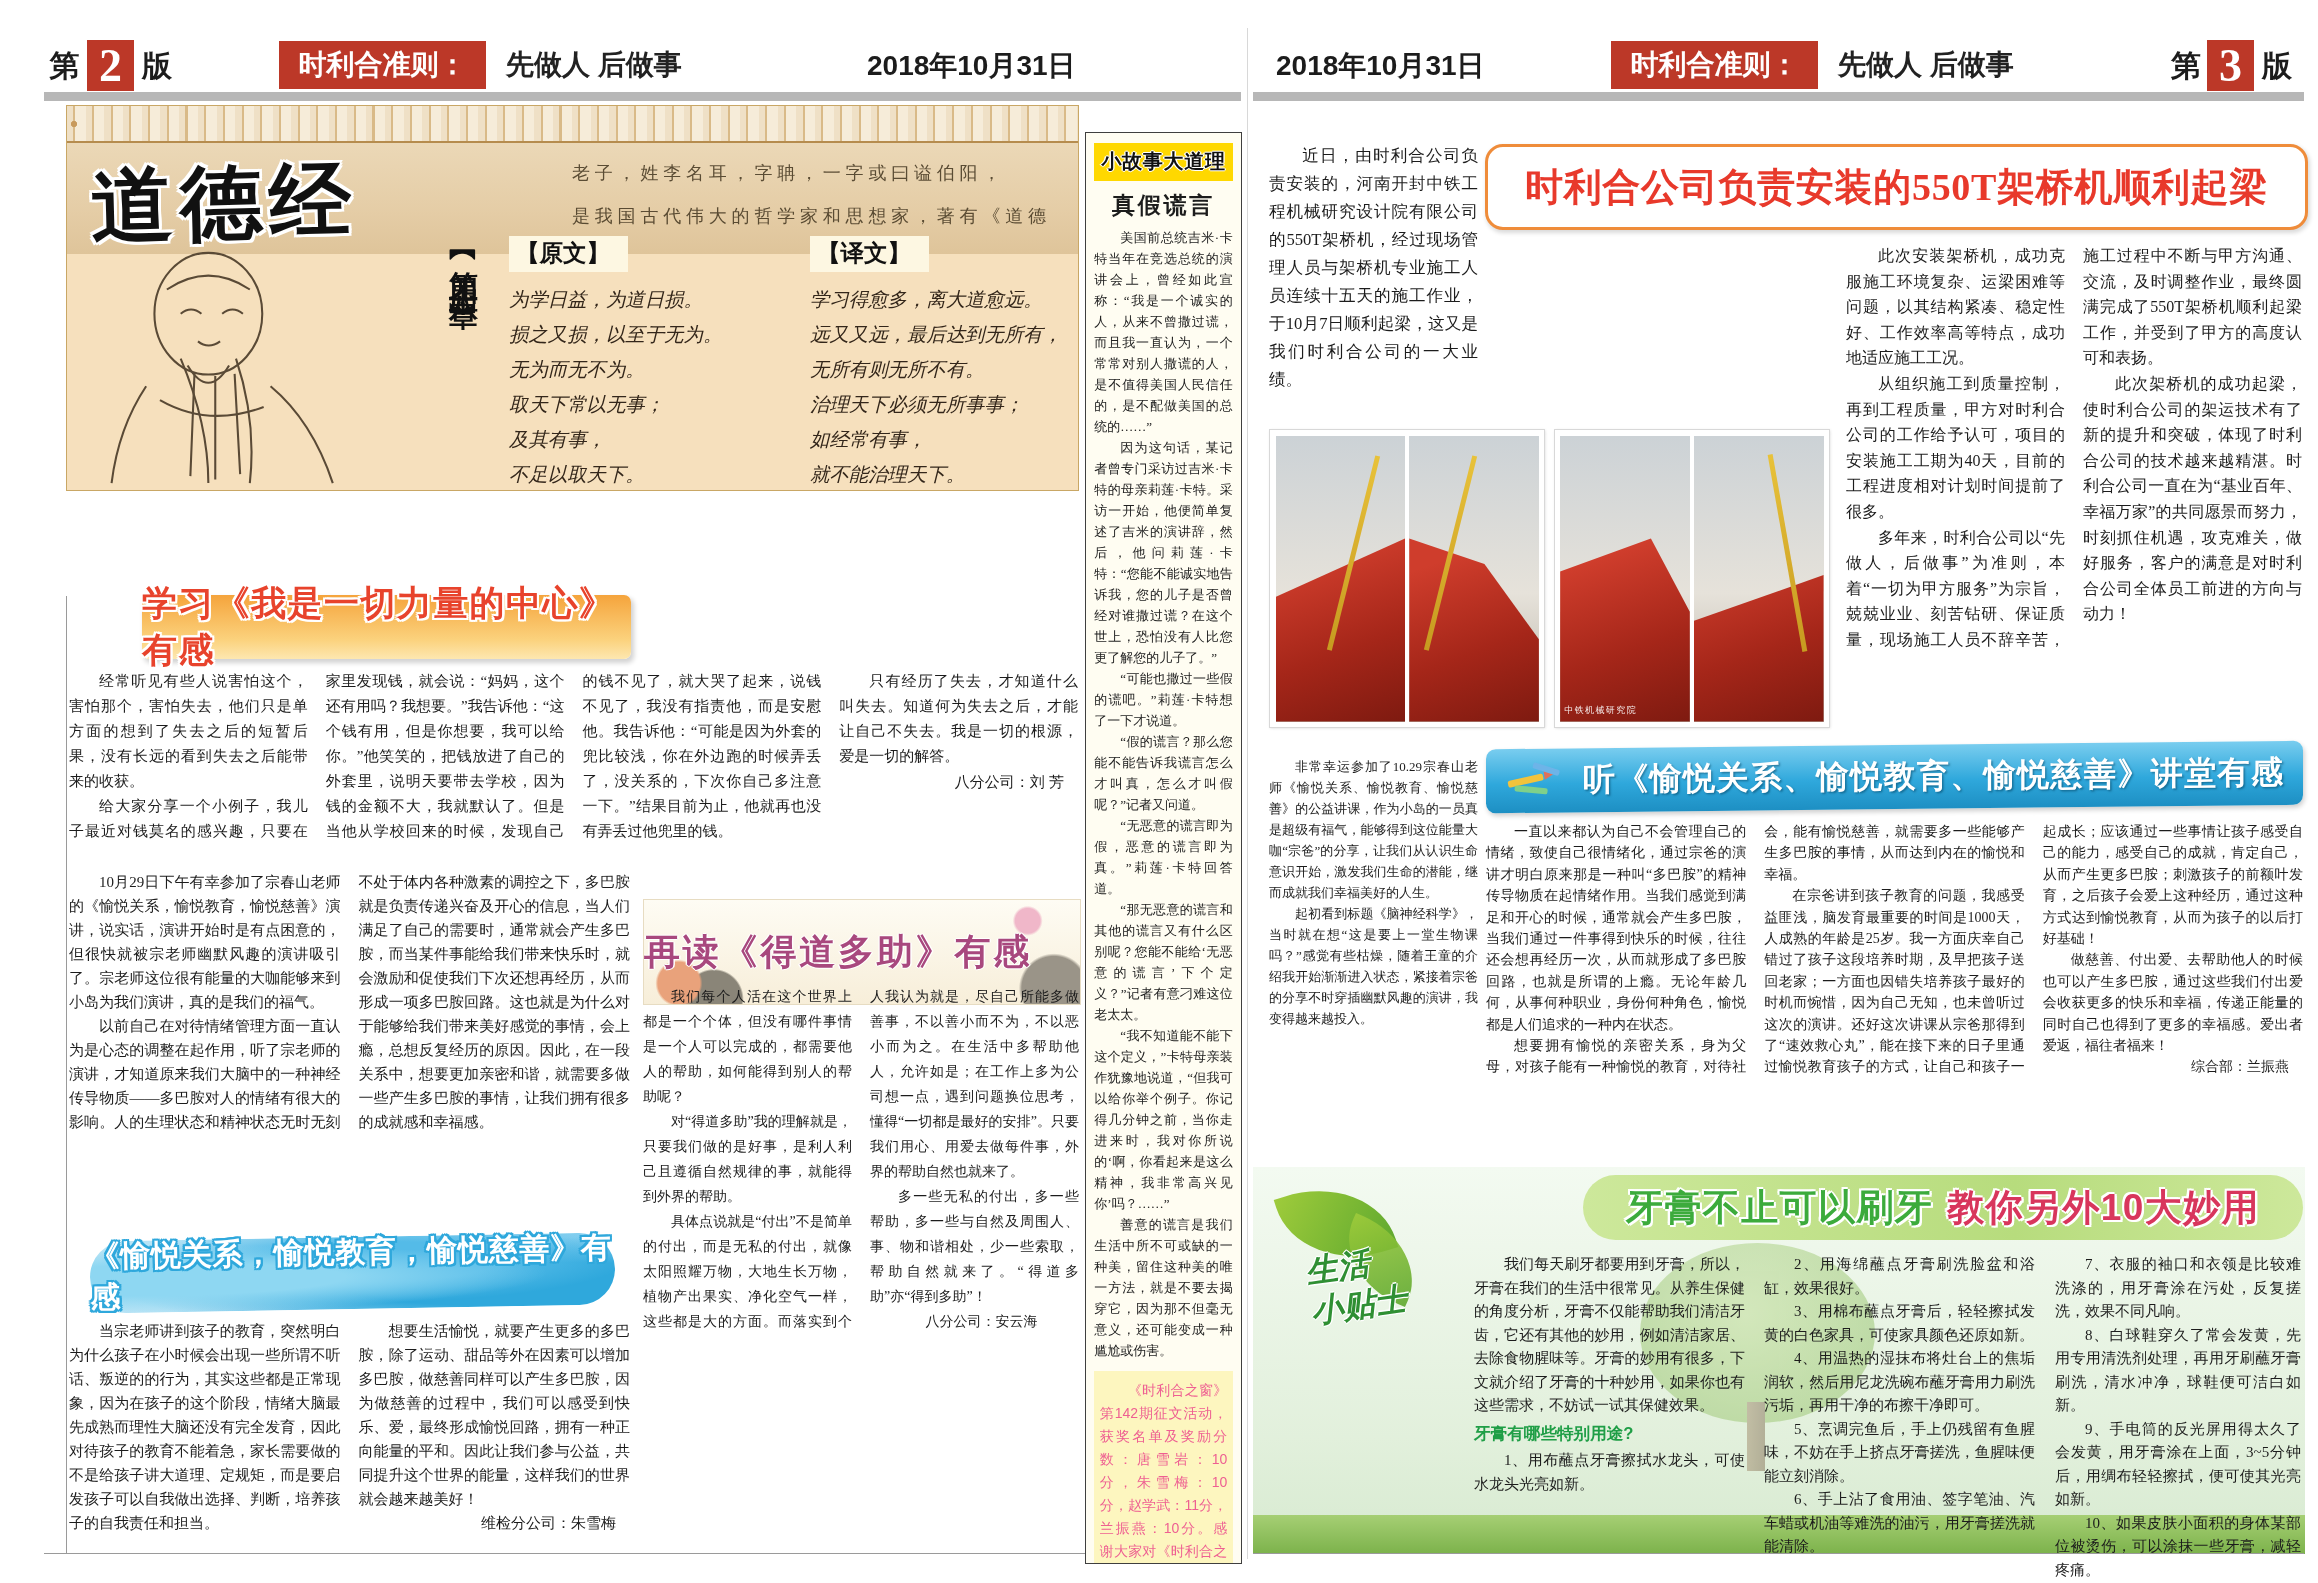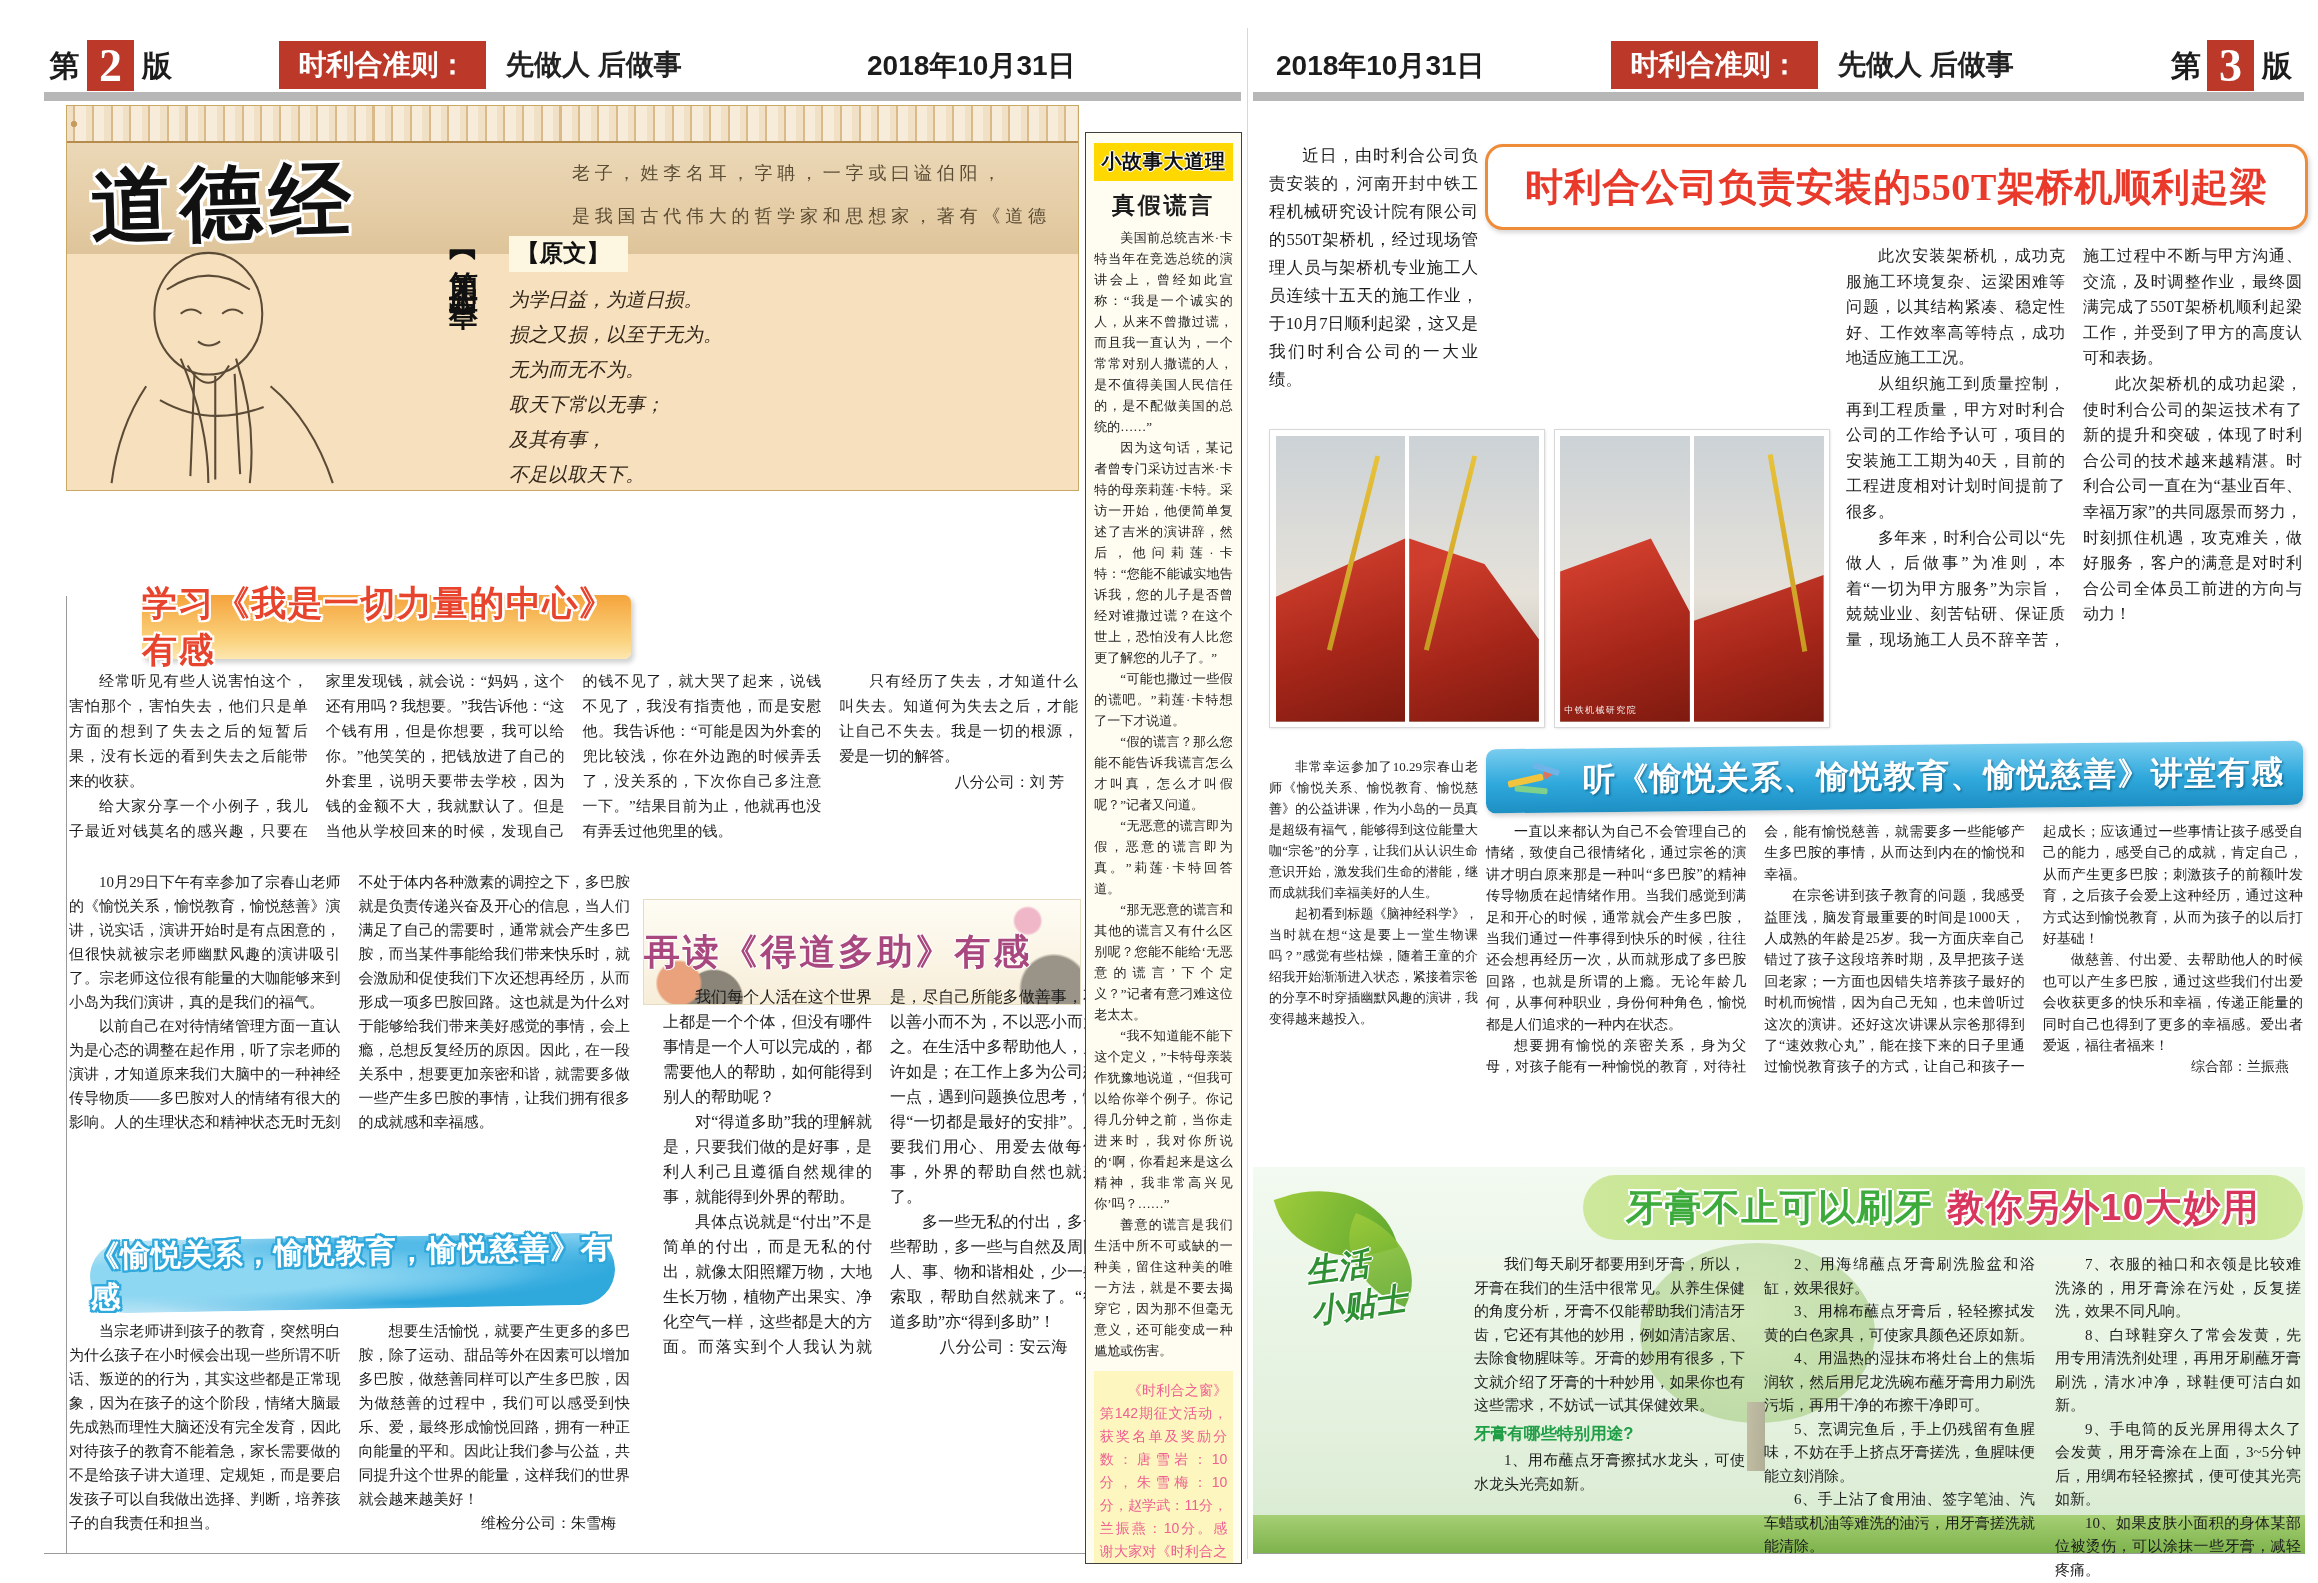--- a/index.html
+++ b/index.html
@@ -62,21 +62,21 @@
   .dedao-banner span{font-size:36px;font-weight:900;color:#a8487e;letter-spacing:2.8px;
      text-shadow:1.4px 0 #fff,-1.4px 0 #fff,0 1.4px #fff,0 -1.4px #fff;}
 
   
   .flow{column-gap:18px;text-align:justify;}
   .flow p{margin:0;text-indent:2em;}
   .byline{text-align:right;font-weight:normal;padding-right:14px;margin-top:7px;}
   .a1{left:69px;top:669px;width:1009px;height:194px;column-count:4;font-size:15px;line-height:25px;}
   .a2top{left:69px;top:870px;width:561px;height:363px;column-count:2;font-size:15px;line-height:24px;}
   .a2bot{left:69px;top:1319px;width:561px;height:234px;column-count:2;font-size:15px;line-height:24px;}
-  .a3body{left:643px;top:984px;width:436px;height:532px;column-count:2;font-size:16px;line-height:25px;margin-left:20px;}
+  .a3body{left:643px;top:984px;width:436px;height:532px;column-count:2;font-size:14px;line-height:25px;}
   .leftrule{left:66px;top:596px;width:0.7px;height:957px;background:#9a9a9a;}
   .botrule-l{left:44px;top:1553px;width:1197px;}
   .botrule-r{left:1253px;top:1553px;width:1051px;}
 
   
   .strip{left:1085px;top:132px;width:155px;height:1430px;border:1.4px solid #3f3f3f;background:#fffdf2;overflow:hidden;padding:0;}
   .strip-inner{padding:9.7px 8.3px;}
   .strip-tag{background:#ffd800;text-align:center;font-size:20px;font-weight:900;padding:5.5px 1.4px;color:#111;letter-spacing:0.7px;
      text-shadow:1.4px 0 #fff,-1.4px 0 #fff,0 1.4px #fff,0 -1.4px #fff;}
   .strip-title{text-align:center;font-size:23px;font-weight:900;margin:9.7px 0 5.5px 0;letter-spacing:2.8px;}
@@ -192,20 +192,31 @@
       <span class="ddj-label sans">【原文】</span>
       <div class="poem">
         <div>为学日益，为道日损。</div>
         <div>损之又损，以至于无为。</div>
         <div>无为而无不为。</div>
         <div>取天下常以无事；</div>
         <div>及其有事，</div>
         <div>不足以取天下。</div>
       </div>
     </div>
+    <div class="abs" style="left:743px;top:130px;width:263px;">
+      <span class="ddj-label sans">【译文】</span>
+      <div class="poem">
+        <div>学习得愈多，离大道愈远。</div>
+        <div>远又又远，最后达到无所有，</div>
+        <div>无所有则无所不有。</div>
+        <div>治理天下必须无所事事；</div>
+        <div>如经常有事，</div>
+        <div>就不能治理天下。</div>
+      </div>
+    </div>
   </div>
 
   <div class="abs leftrule"></div>
 
   <div class="abs banner1">
     <span>学习《我是一切力量的中心》有感</span>
   </div>
   <div class="abs flow a1">
     <p>经常听见有些人说害怕这个，害怕那个，害怕失去，他们只是单方面的想到了失去之后的短暂后果，没有长远的看到失去之后能带来的收获。</p>
     <p>给大家分享一个小例子，我儿子最近对钱莫名的感兴趣，只要在家里发现钱，就会说：“妈妈，这个还有用吗？我想要。”我告诉他：“这个钱有用，但是你想要，我可以给你。”他笑笑的，把钱放进了自己的外套里，说明天要带去学校，因为钱的金额不大，我就默认了。但是当他从学校回来的时候，发现自己的钱不见了，就大哭了起来，说钱不见了，我没有指责他，而是安慰他。我告诉他：“可能是因为外套的兜比较浅，你在外边跑的时候弄丢了，没关系的，下次你自己多注意一下。”结果目前为止，他就再也没有弄丢过他兜里的钱。</p>

